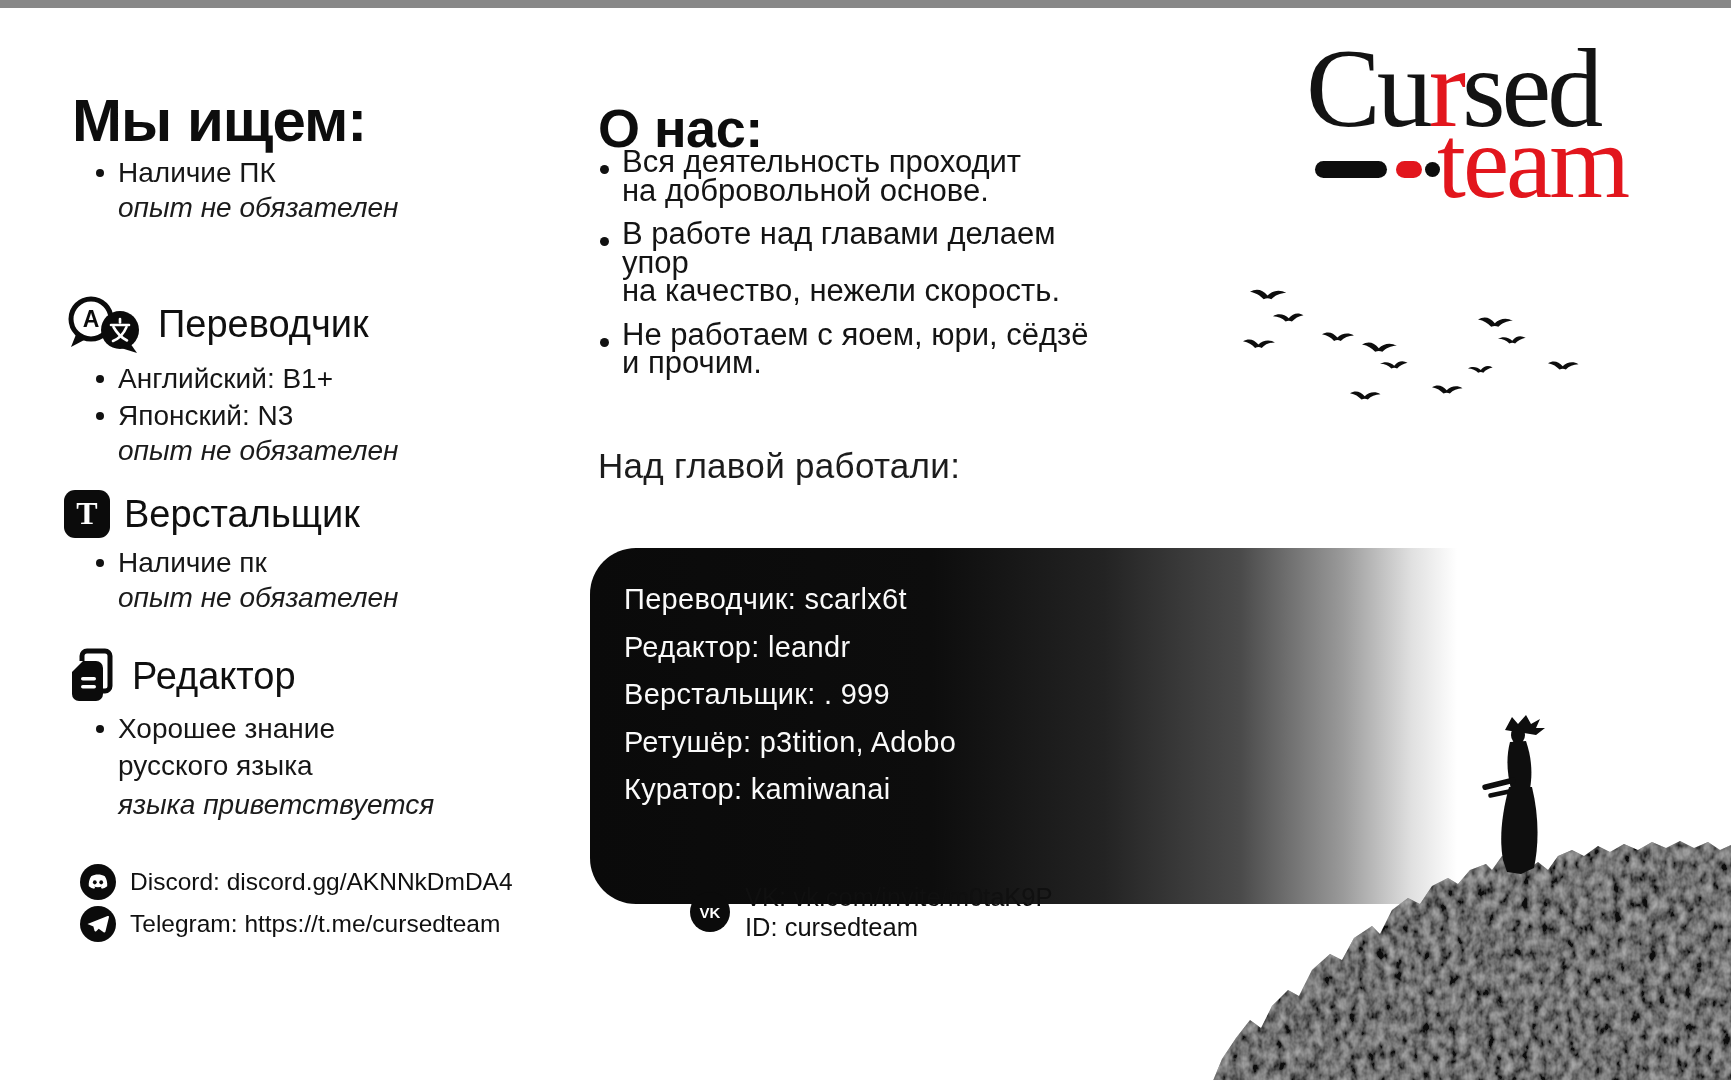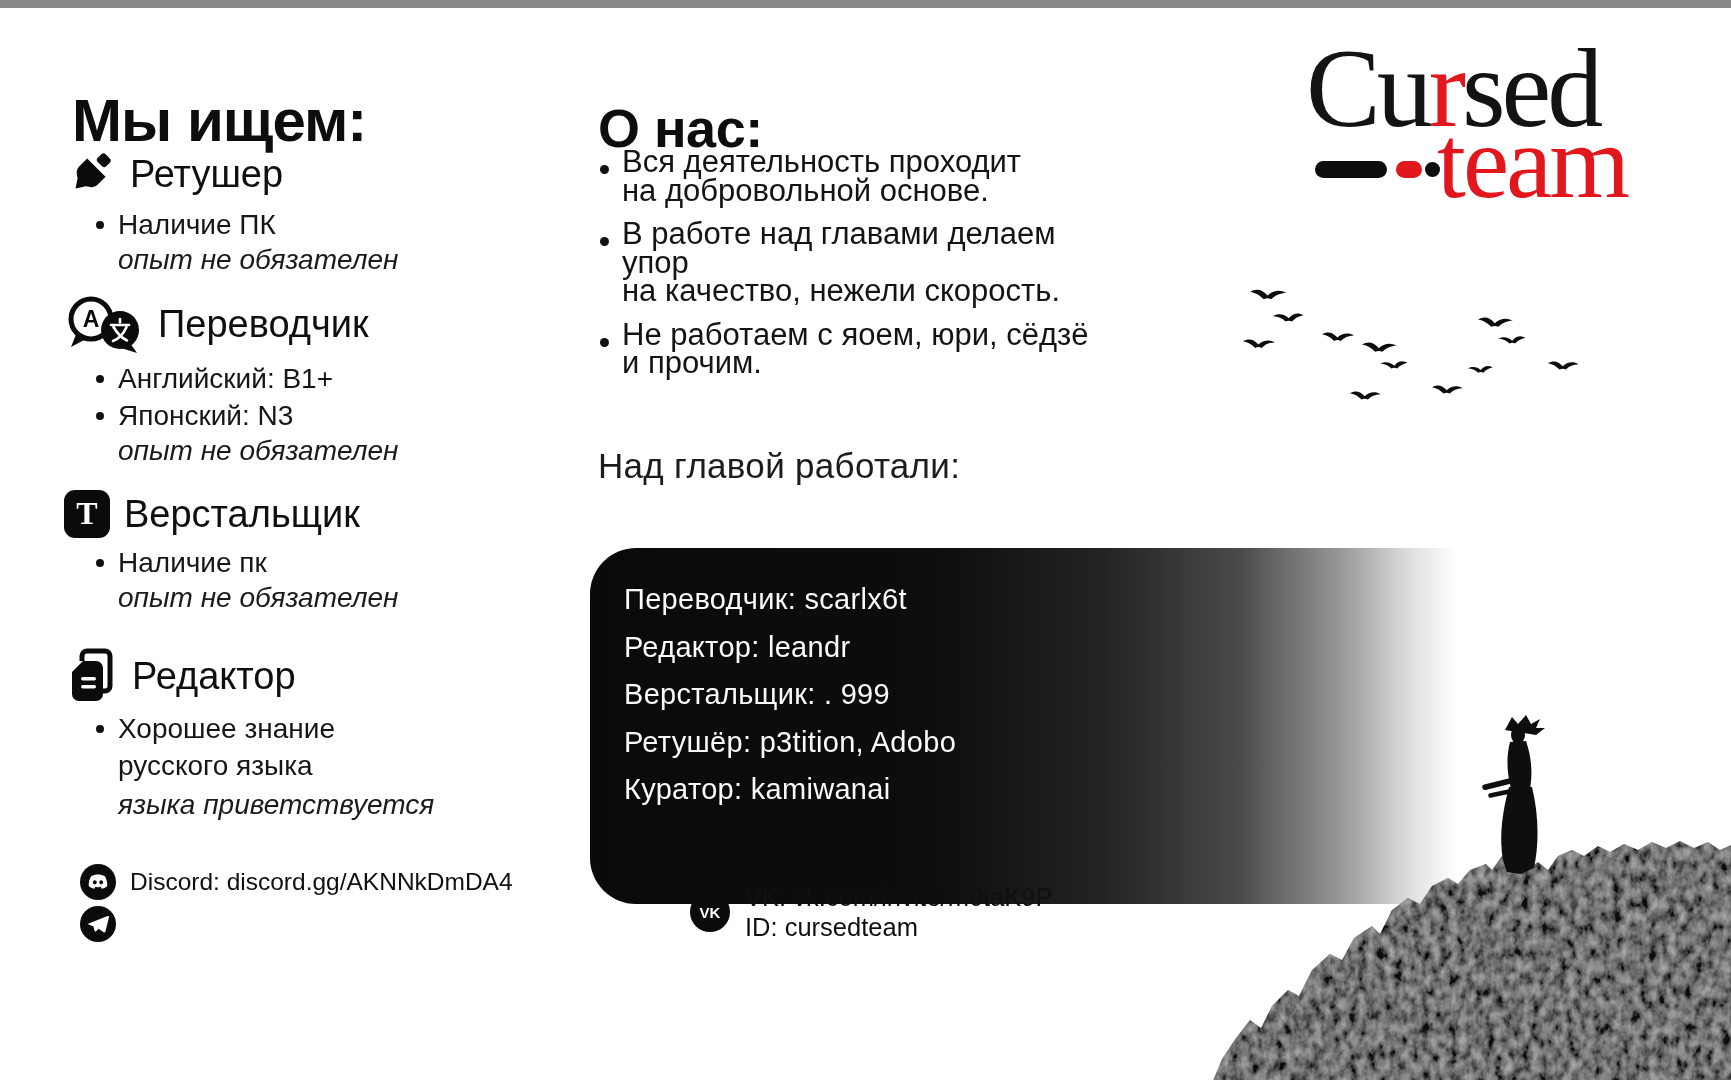--- a/index.html
+++ b/index.html
@@ -58,31 +58,20 @@
   .icon-circle{border-radius:50%;background:#0b0b0b;display:flex;align-items:center;justify-content:flex-start;}
 </style>
 </head>
 <body>
 
 <div class="page">
 
   <h1 class="abs we-seek-title">Мы ищем:</h1>
 
   <div class="abs role" style="top:140px">
-    <div class="role-head">
-      <span class="role-icon">
-        <svg width="52" height="52" viewBox="0 0 52 52">
-          <g transform="rotate(45 26 26)" fill="#0b0b0b">
-            <rect x="20" y="1" width="12" height="11" rx="3"></rect>
-            <path d="M13 17 h26 v11 c0 5 -3.5 7.5 -7 9.5 l-6 9 -6 -9 c-3.5 -2 -7 -4.5 -7 -9.5 z"></path>
-          </g>
-        </svg>
-      </span>
-      <span class="role-name">Ретушер</span>
-    </div>
     <div class="role-body">
       <div class="bullet-line">Наличие ПК</div>
       <div class="role-note">опыт не обязателен</div>
     </div>
   </div>
 
   <div class="abs role" style="top:286px">
     <div class="role-head">
       <span class="role-icon">
         <svg width="80" height="60" viewBox="0 0 80 60">
@@ -151,20 +140,21 @@
     </span>
     <span class="contact-text">Discord: discord.gg/AKNNkDmDA4</span>
   </div>
 
   <div class="abs contact-row" style="left:80px;top:898px">
     <span class="icon-circle" style="width:36px;height:36px">
       <svg width="36" height="36" viewBox="0 0 36 36">
         <path fill="#fff" d="M7.5 17.9 L27.6 10 c0.8 -0.3 1.6 0.3 1.4 1.1 L25.4 25.7 c-0.2 0.8 -1.1 1.1 -1.8 0.6 L18.7 22.7 L16.2 25.2 c-0.5 0.5 -1.5 0.3 -1.7 -0.4 L13.4 20.6 Z"></path>
       </svg>
     </span>
+    <span class="contact-text">Telegram: https://t.me/cursedteam</span>
   </div>
 
   <h2 class="abs about-title">О нас:</h2>
 
   <div class="abs about-list">
     <div class="about-item">
       <span class="dot"></span>
       <span>Вся деятельность проходит</span><br>
       <span>на добровольной основе.</span>
     </div>

